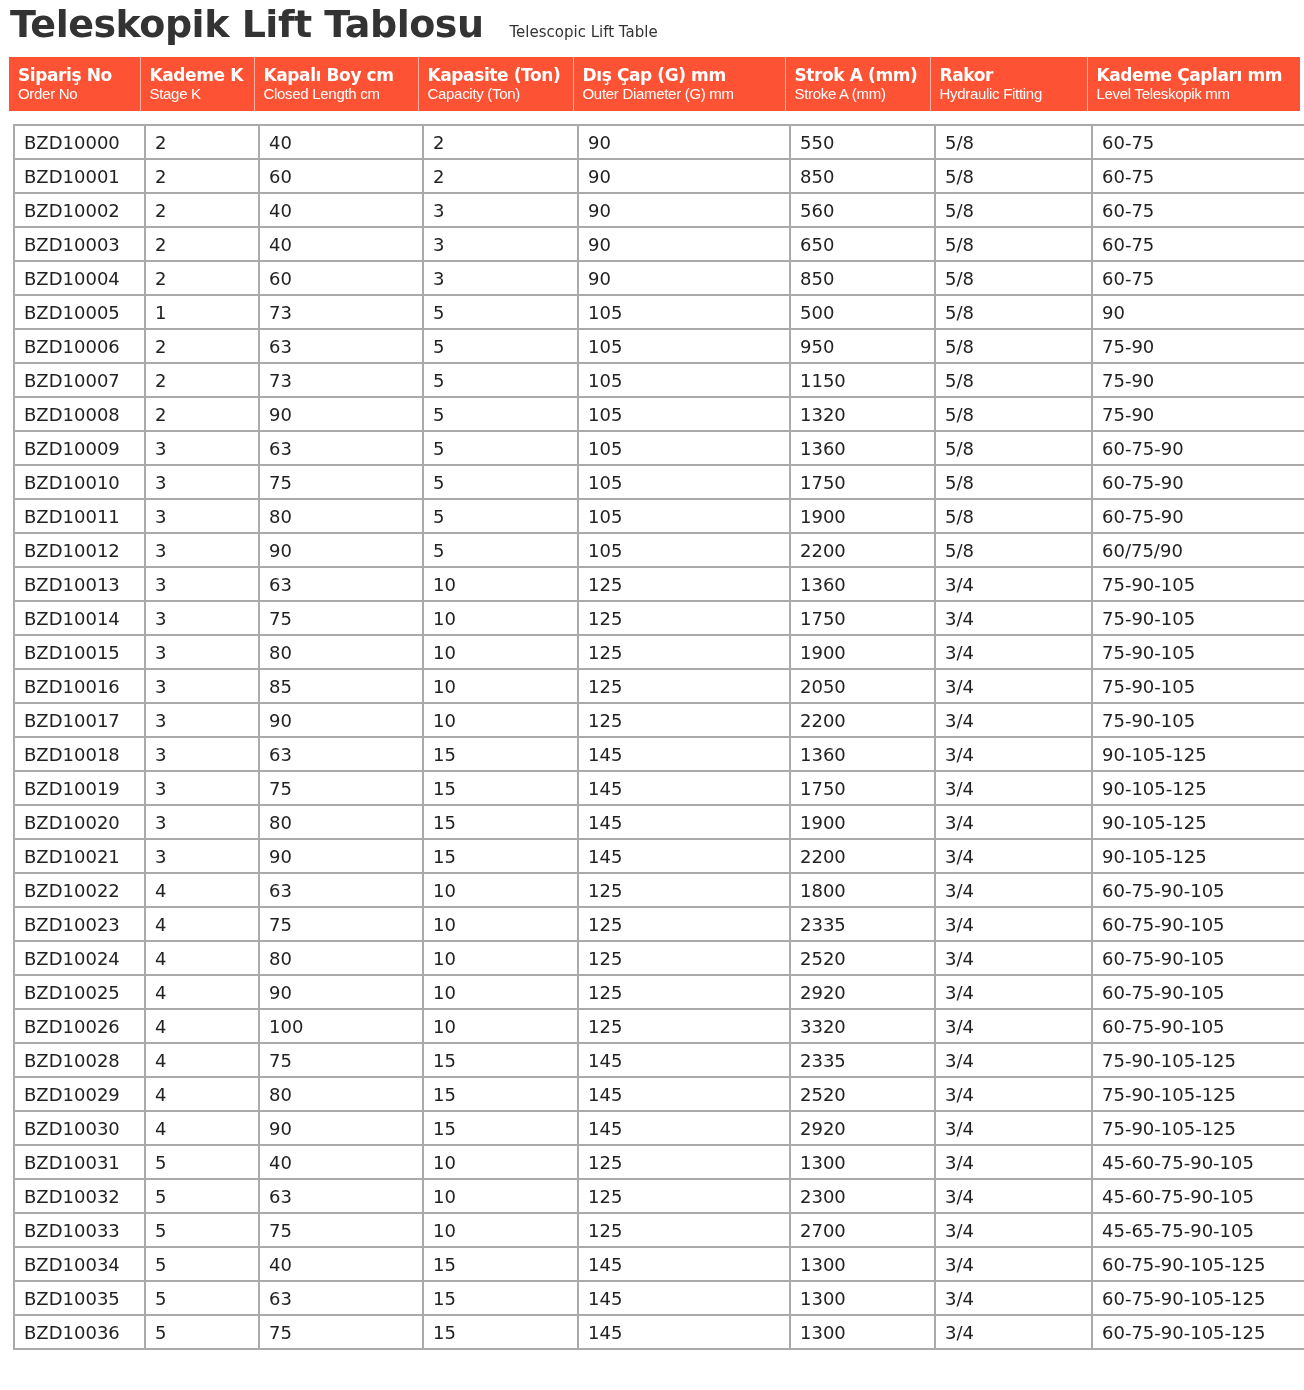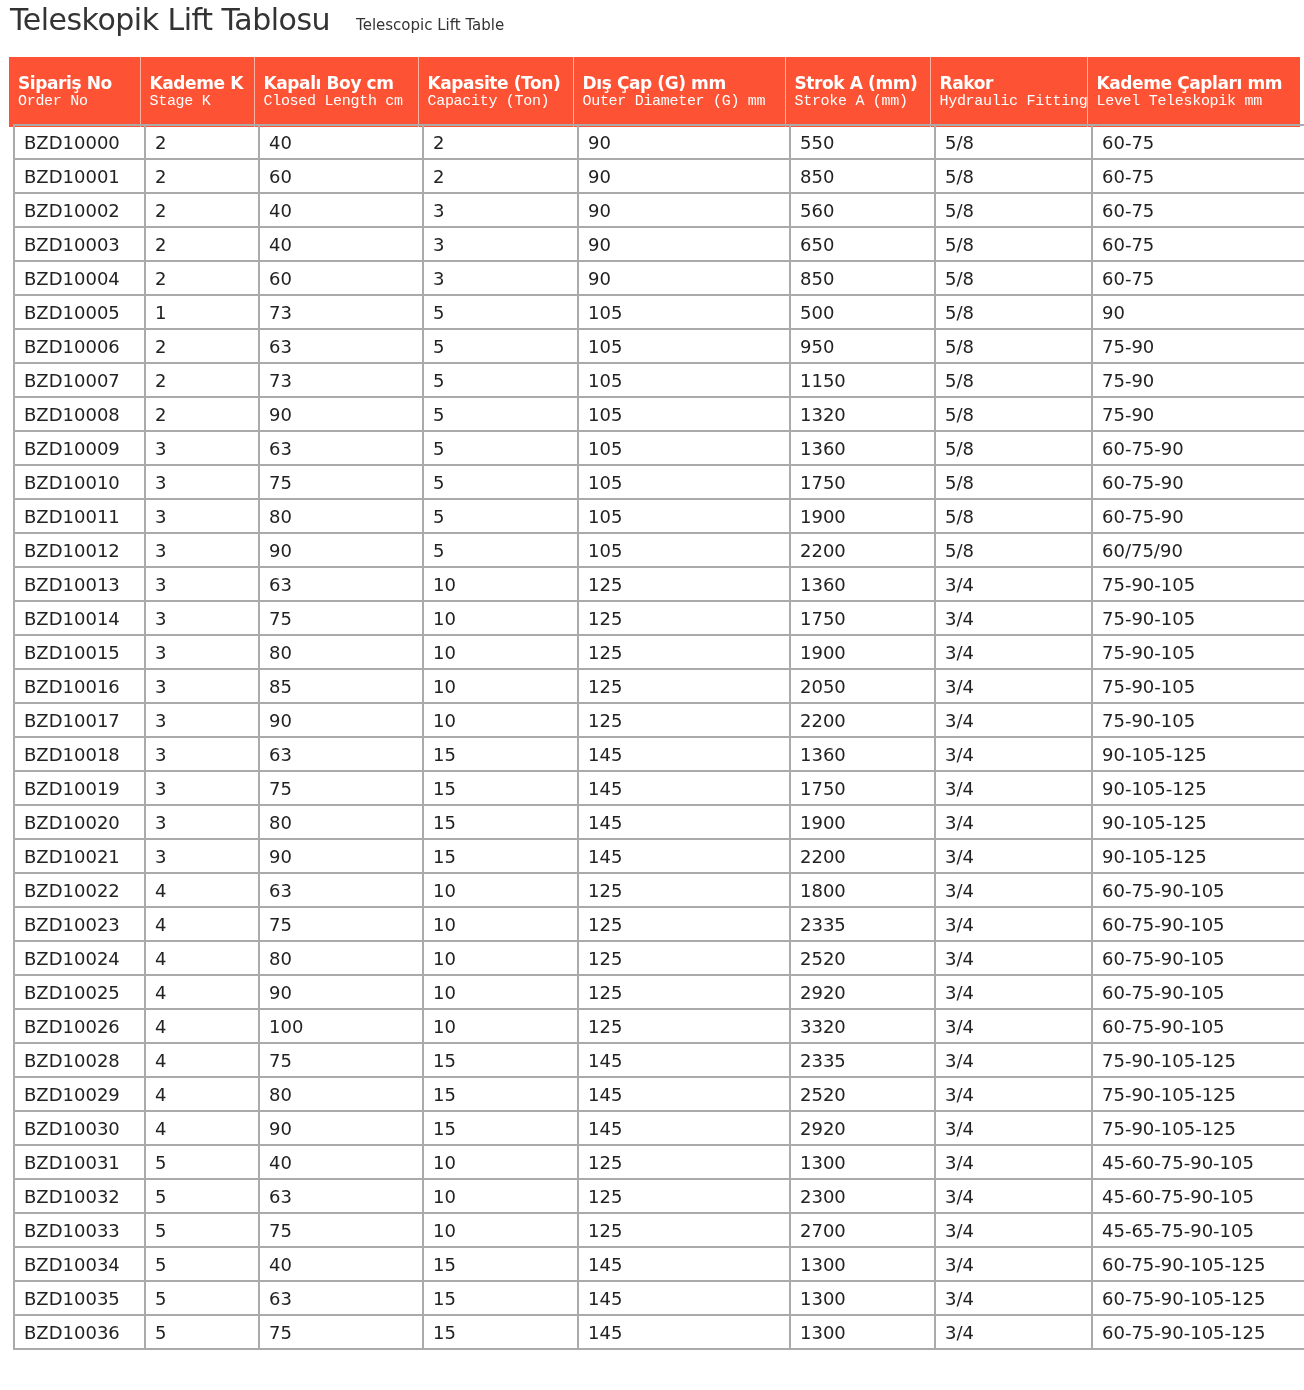--- a/index.html
+++ b/index.html
@@ -19,22 +19,22 @@
       position: absolute;
       left: 10px;
       top: 2px;
       height: 40px;
       display: flex;
       align-items: baseline;
       white-space: nowrap;
     }
     .title-main {
       font-family: "DejaVu Sans", sans-serif;
-      font-weight: normal;
-      font-size: 30px;
+      font-weight: bold;
+      font-size: 38px;
       color: #333333;
       letter-spacing: -0.5px;
     }
     .title-sub {
       font-family: "DejaVu Sans", sans-serif;
       font-size: 15px;
       color: #333333;
       margin-left: 26px;
     }
     .header-table {
@@ -43,39 +43,39 @@
       top: 57px;
       width: 1291px;
       border-collapse: collapse;
       table-layout: fixed;
     }
     .header-table th {
       background: #fd5233;
       color: #ffffff;
       text-align: left;
       vertical-align: middle;
-      height: 70px;
+      height: 54px;
       padding: 0 0 0 9px;
       border-right: 1px solid #ffb3a3;
       font-weight: normal;
       overflow: hidden;
       white-space: nowrap;
     }
     .header-table th:last-child { border-right: none; }
     .th-tr {
       display: block;
       font-family: "DejaVu Sans", sans-serif;
       font-weight: bold;
       font-size: 17px;
       line-height: 20px;
       letter-spacing: -0.4px;
     }
     .th-en {
       display: block;
-      font-family: Liberation Mono, monospace;
+      font-family: Liberation Sans, sans-serif;
       font-size: 15px;
       line-height: 18px;
       letter-spacing: -0.3px;
     }
     .data-table {
       position: absolute;
       left: 13px;
       top: 124px;
       width: 1291px;
       border-collapse: collapse;

